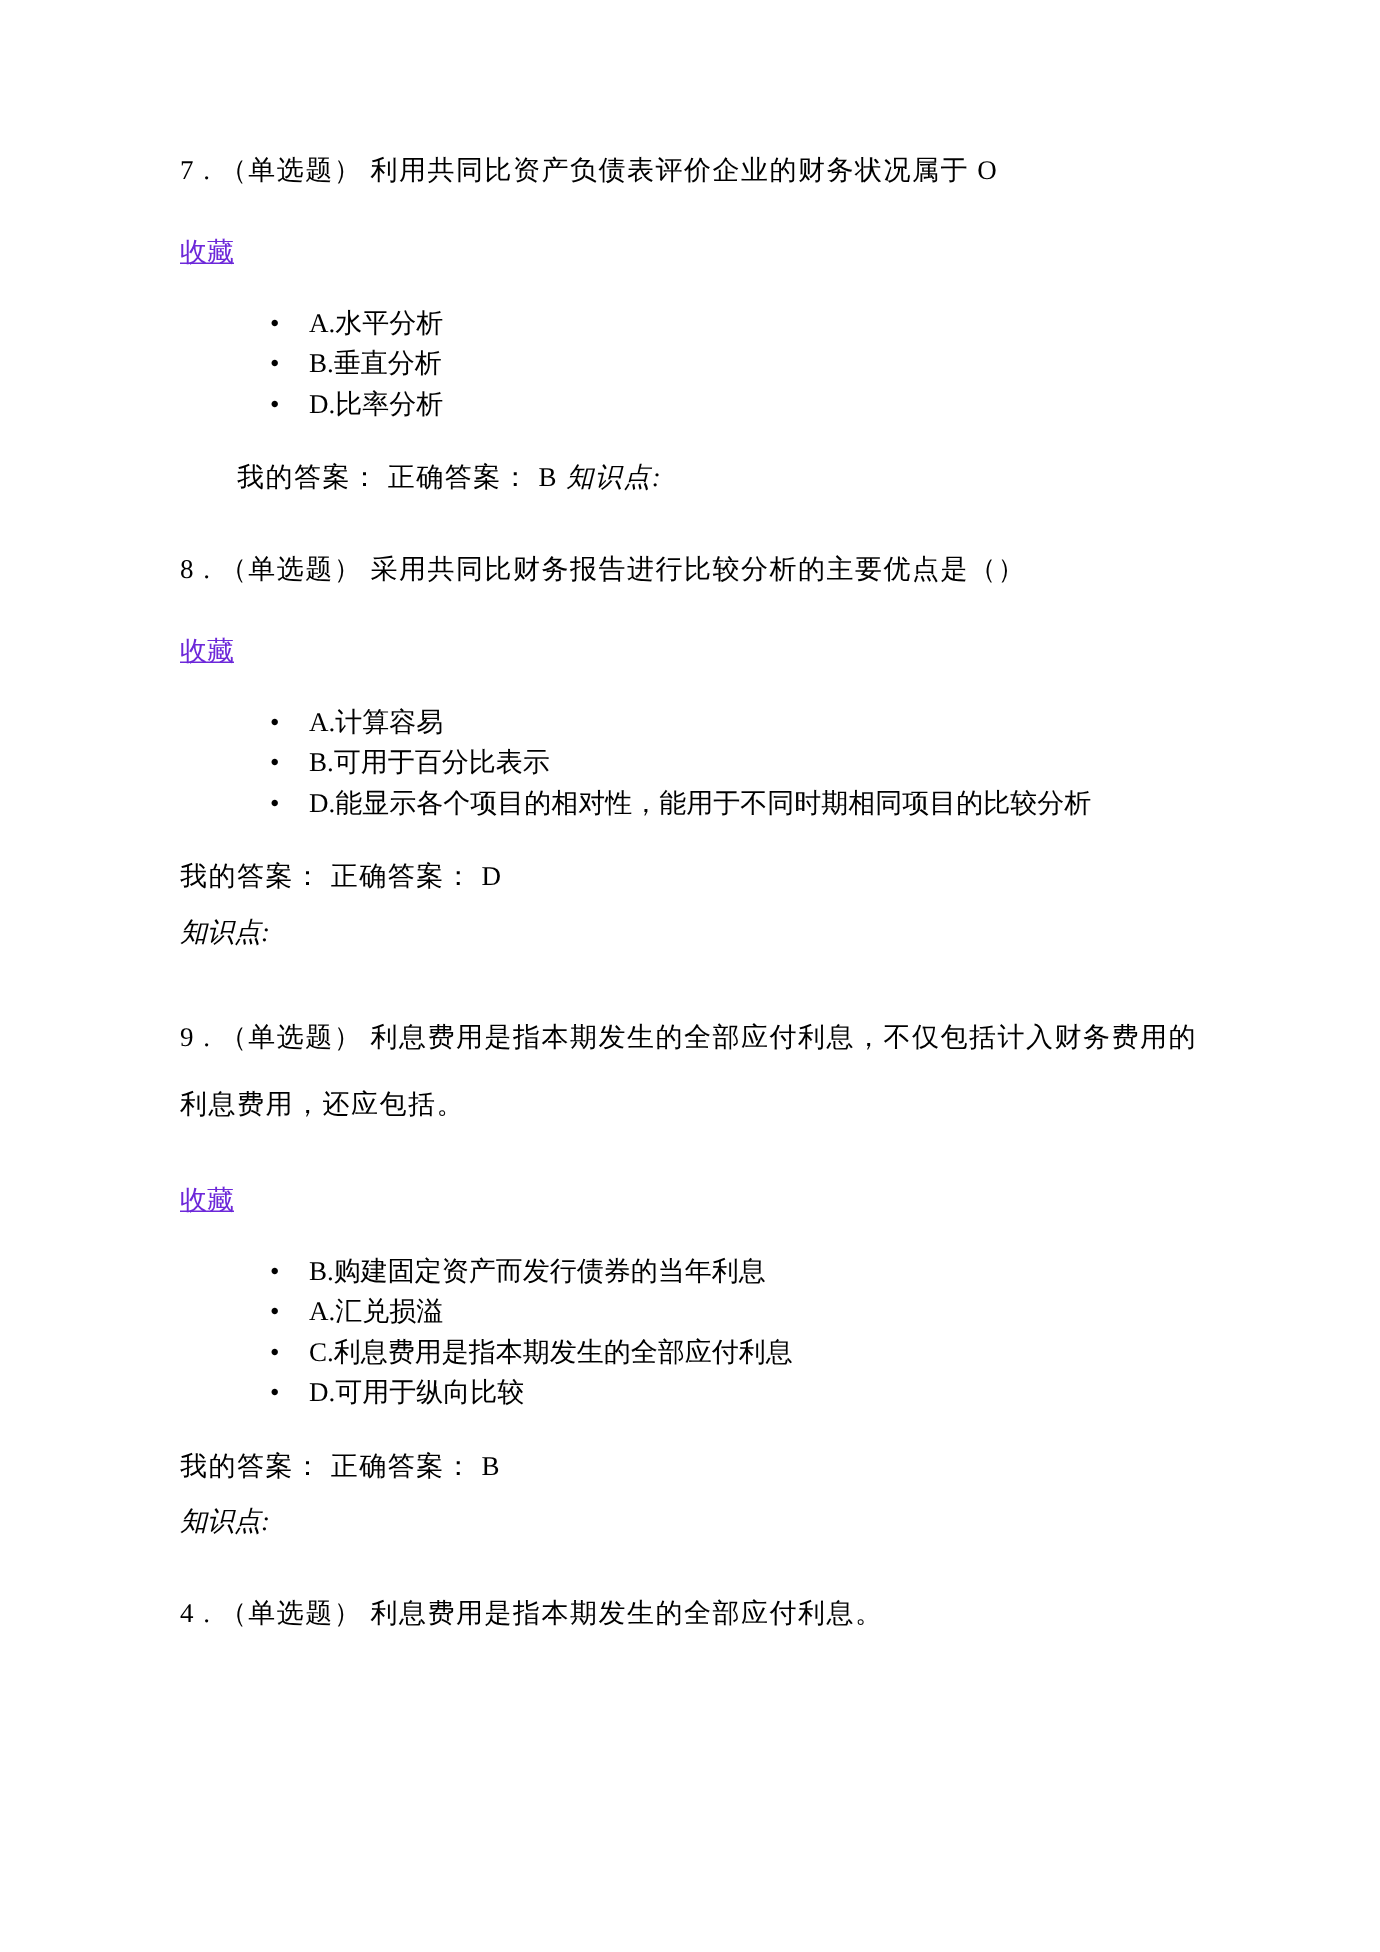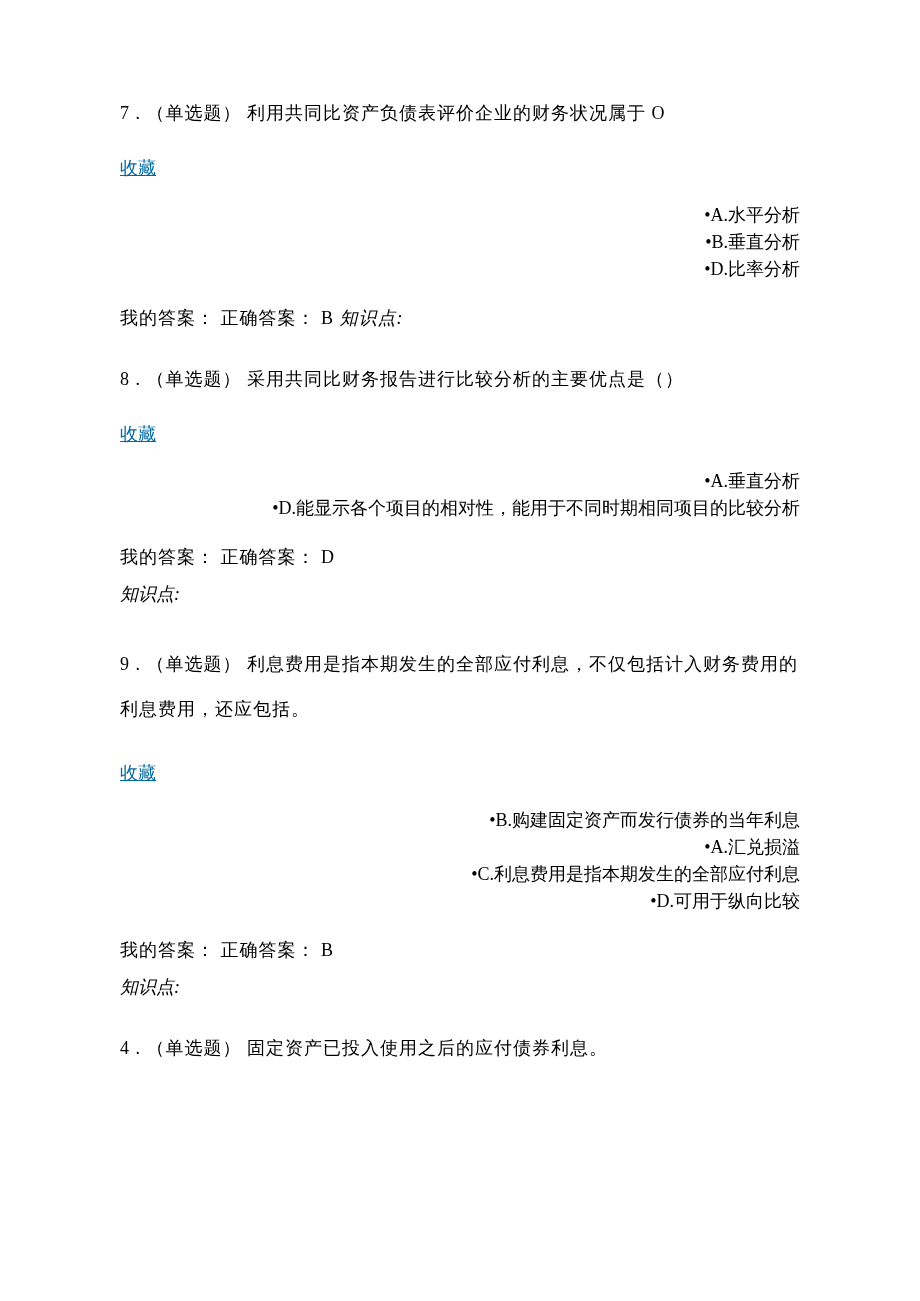--- a/index.html
+++ b/index.html
@@ -14,51 +14,51 @@
       line-height: 1.5;
     }
     .question-title {
       margin-bottom: 28px;
       letter-spacing: 1px;
     }
     .question-title.multiline {
       line-height: 2.5;
     }
     .favorite-link {
-      color: #0369a1;
+      color: #6d28d9;
       text-decoration: underline;
       display: inline-block;
       margin-bottom: 20px;
       cursor: pointer;
     }
     .options {
       list-style: none;
       margin-left: 60px;
       margin-bottom: 22px;
-      text-align: right;
     }
     .options li {
       line-height: 1.5;
     }
     .options li::before {
       content: "•";
       display: inline-block;
       width: 26px;
     }
     .answer-line {
       margin-bottom: 10px;
       letter-spacing: 1px;
     }
     .knowledge-point {
       font-style: italic;
       margin-bottom: 34px;
     }
     .answer-with-kp {
       margin-bottom: 34px;
       letter-spacing: 1px;
+      margin-left: 38px;
     }
     .answer-with-kp .kp-inline {
       font-style: italic;
     }
   </style>
 </head>
 <body>
 
 
 
@@ -85,21 +85,22 @@
 
 
 <p class="question-title">
   <span>8</span>
   <span> . </span>
   <span>（单选题）</span>
   <span>采用共同比财务报告进行比较分析的主要优点是（）</span>
 </p>
 <a class="favorite-link">收藏</a>
 <ul class="options">
-  <li>A.垂直分析</li>
+  <li>A.计算容易</li>
+  <li>B.可用于百分比表示</li>
   <li>D.能显示各个项目的相对性，能用于不同时期相同项目的比较分析</li>
 </ul>
 <p class="answer-line">
   <span>我的答案：</span>
   <span>正确答案：</span>
   <span>D</span>
 </p>
 <p class="knowledge-point">知识点:</p>
 
 
@@ -121,17 +122,17 @@
   <span>正确答案：</span>
   <span>B</span>
 </p>
 <p class="knowledge-point">知识点:</p>
 
 
 <p class="question-title">
   <span>4</span>
   <span> . </span>
   <span>（单选题）</span>
-  <span>固定资产已投入使用之后的应付债券利息。</span>
+  <span>利息费用是指本期发生的全部应付利息。</span>
 </p>
 
 
 
 
 </body></html>

